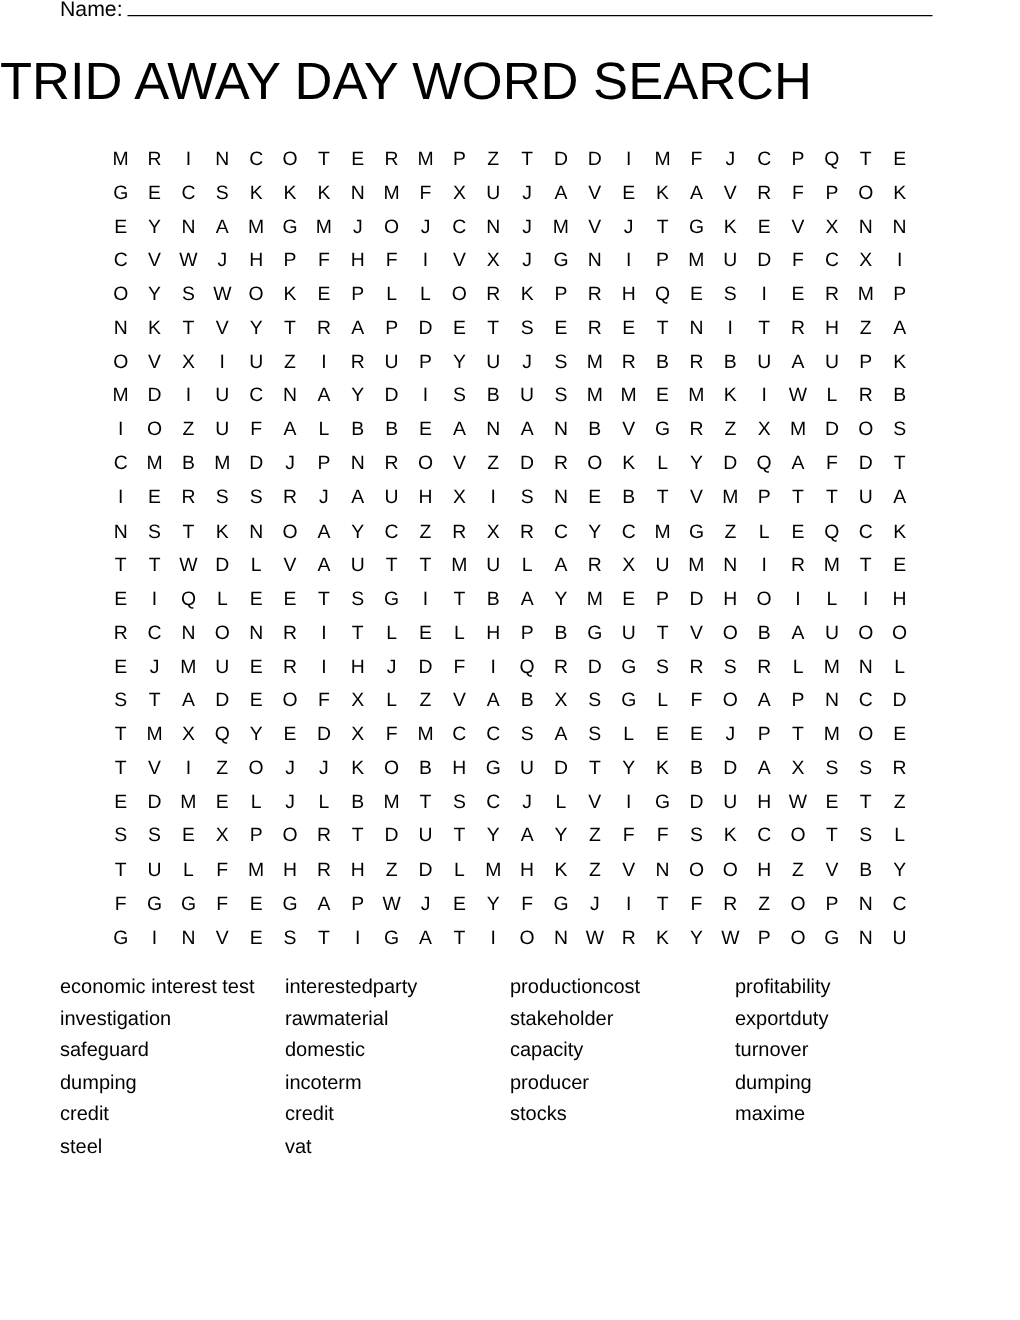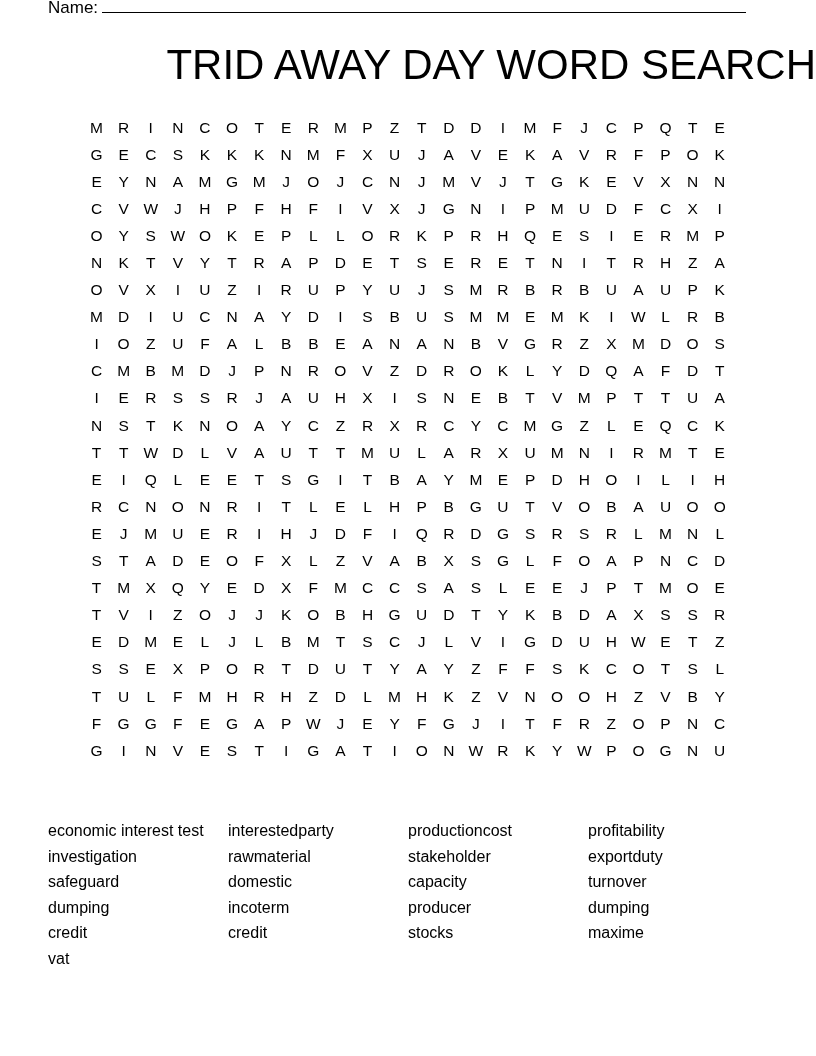--- a/index.html
+++ b/index.html
@@ -1,22 +1,22 @@
 <!DOCTYPE html>
 <html><head>
 <meta charset="utf-8">
 <style>
   html,body{margin:0;padding:0;background:#fff;}
   body{width:816px;height:1056px;position:relative;font-family:"Liberation Sans",sans-serif;color:#000;overflow:hidden;}
   .name-line{position:absolute;left:48px;top:-2px;font-size:17px;line-height:20px;white-space:nowrap;}
   .name-line .rule{display:inline-block;width:644px;border-bottom:1px solid #000;height:14px;vertical-align:baseline;margin-left:4px;}
-  .title{position:absolute;left:0;width:816px;top:40px;text-align:right;font-size:42px;line-height:50px;letter-spacing:0px;}
+  .title{position:absolute;left:0;width:816px;top:40px;text-align:left;font-size:42px;line-height:50px;letter-spacing:0px;}
   .grid{position:absolute;left:83px;top:114px;display:grid;grid-template-columns:repeat(24,27.1px);grid-auto-rows:27.1px;}
   .cell{display:flex;align-items:center;justify-content:center;font-size:15.5px;}
-  .words{position:absolute;left:48px;top:779px;display:grid;grid-template-columns:180px 180px 180px 180px;grid-auto-rows:25.5px;font-size:16px;margin-top:41px;}
+  .words{position:absolute;left:48px;top:779px;display:grid;grid-template-columns:180px 180px 180px 180px;grid-auto-rows:25.5px;font-size:16px;}
   .word{white-space:nowrap;line-height:22px;}
 </style>
 </head>
 <body>
 
 <div class="name-line">
   <span>Name:</span><span class="rule"></span>
 </div>
 
 <div class="title">TRID AWAY DAY WORD SEARCH</div>
@@ -614,14 +614,15 @@
     <div class="word">capacity</div>
     <div class="word">turnover</div>
     <div class="word">dumping</div>
     <div class="word">incoterm</div>
     <div class="word">producer</div>
     <div class="word">dumping</div>
     <div class="word">credit</div>
     <div class="word">credit</div>
     <div class="word">stocks</div>
     <div class="word">maxime</div>
+    <div class="word">steel</div>
     <div class="word">vat</div>
   </div>
 
 </body></html>

